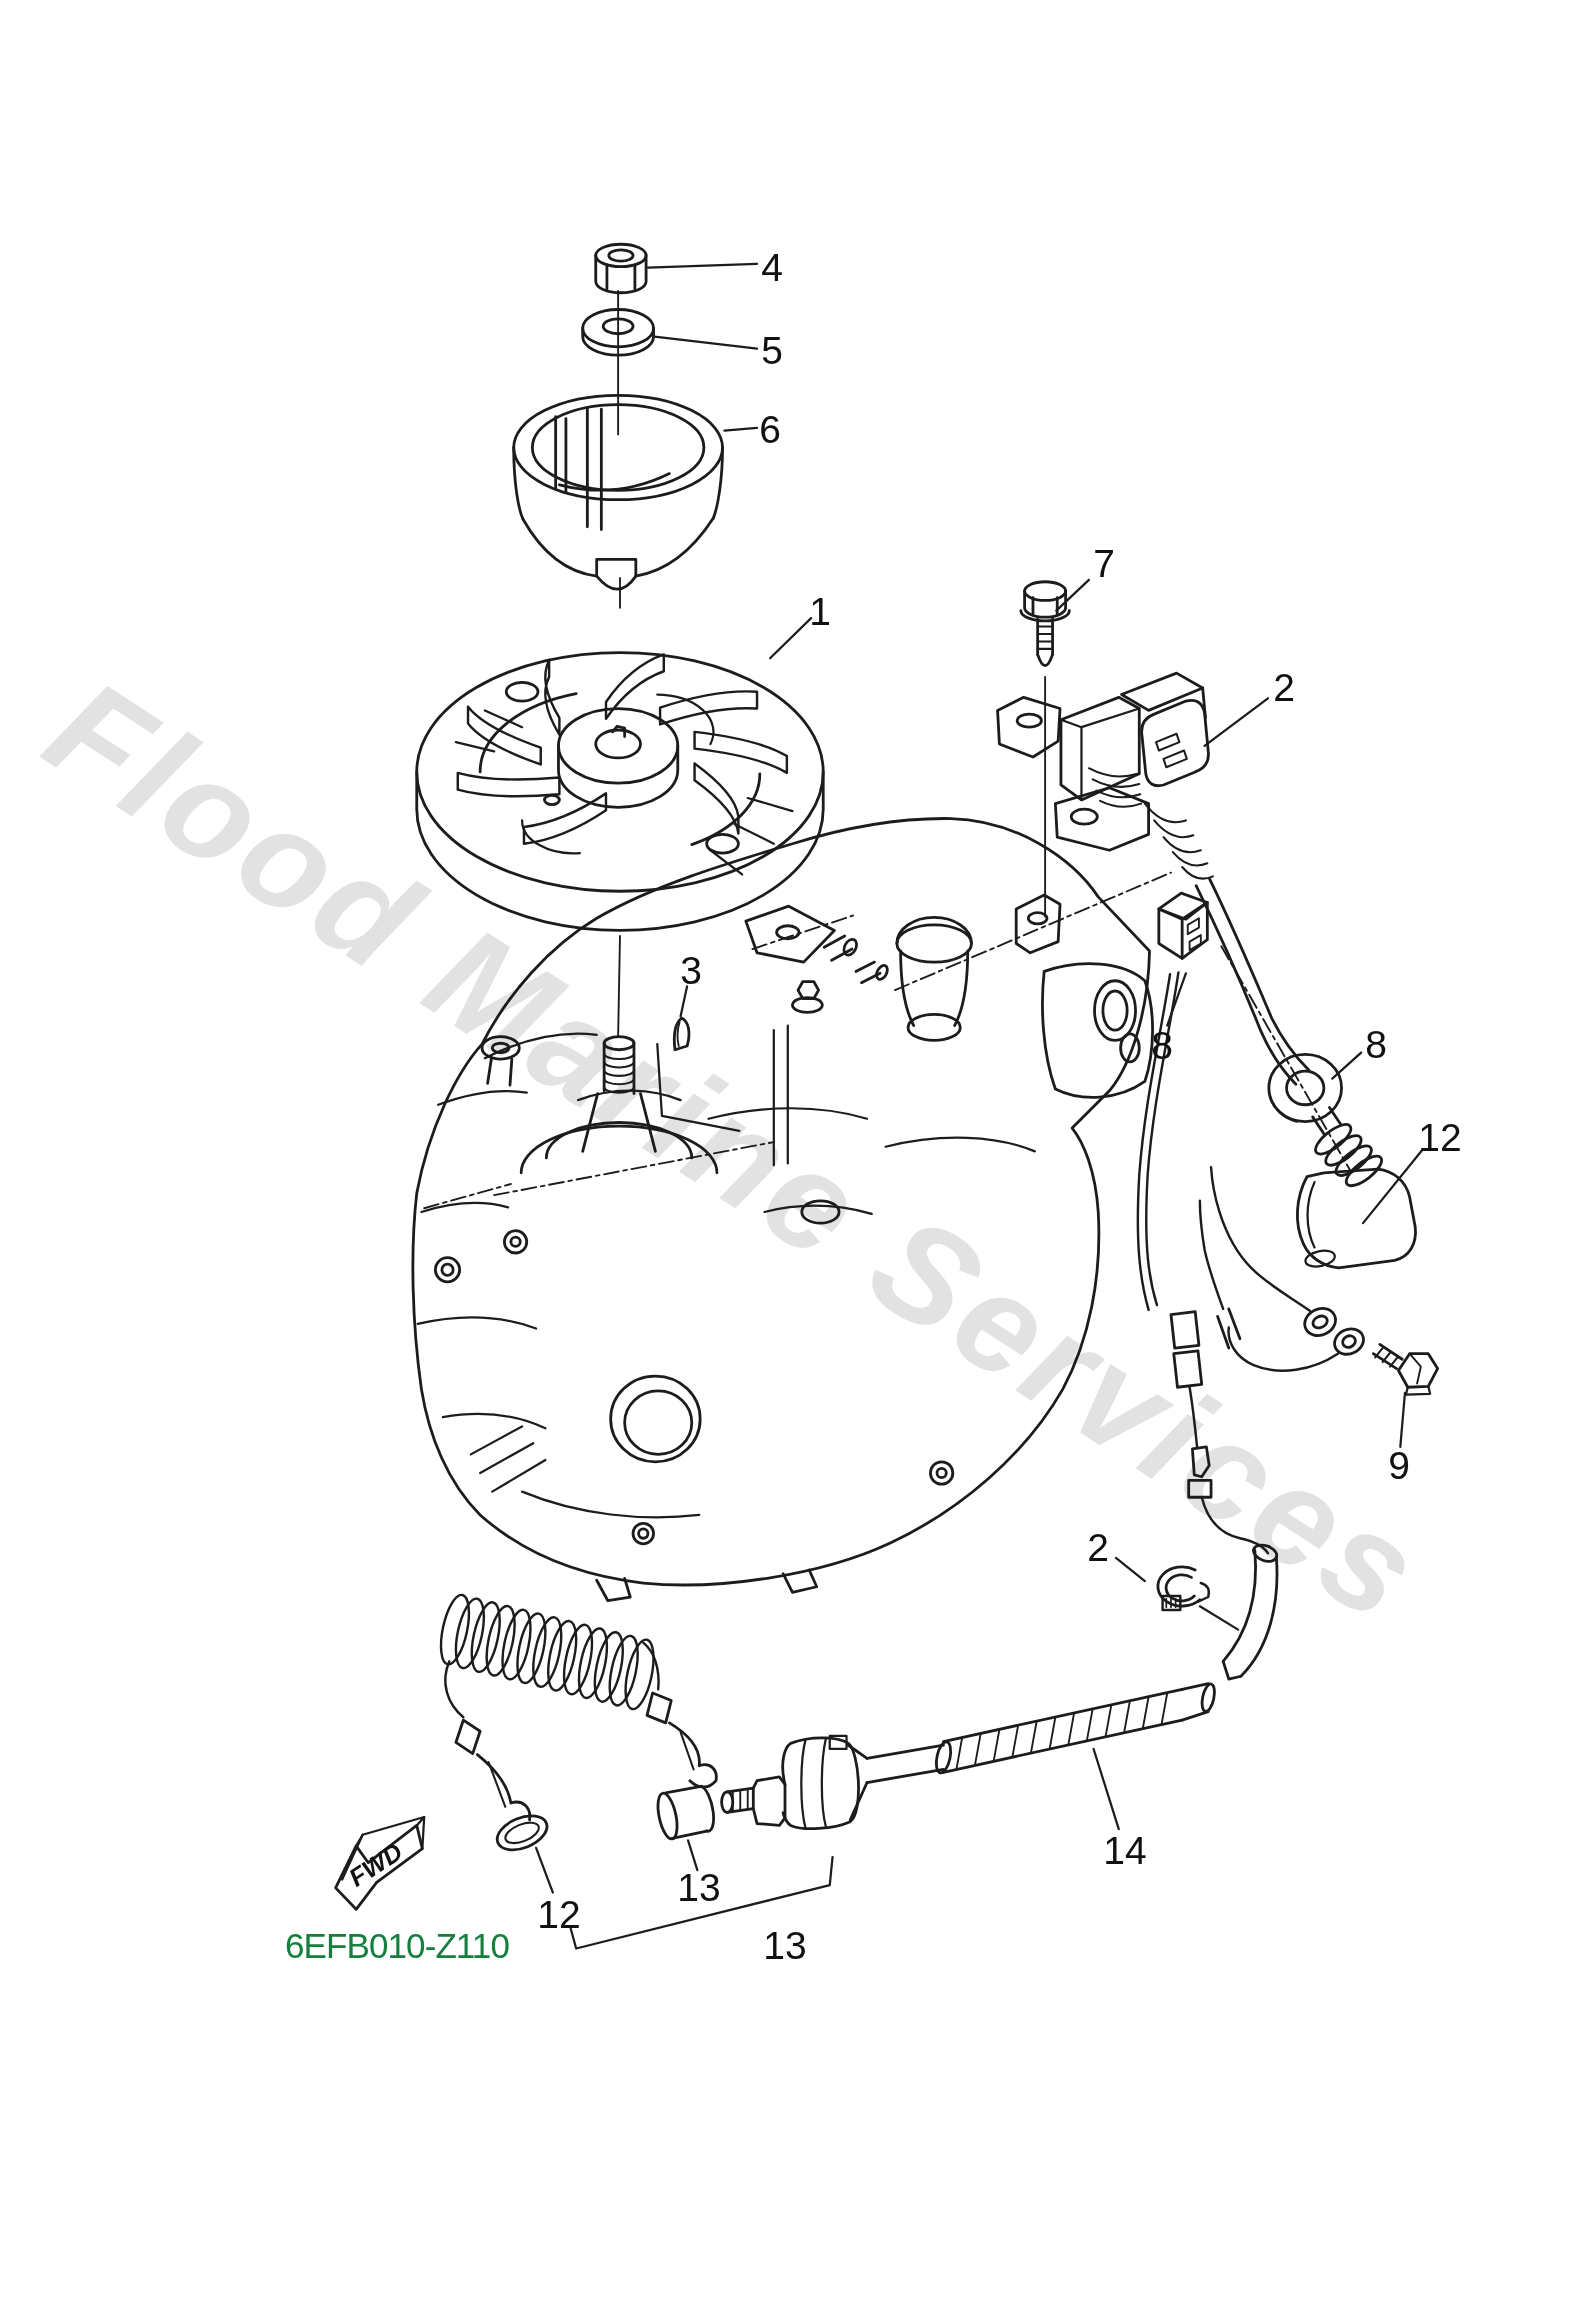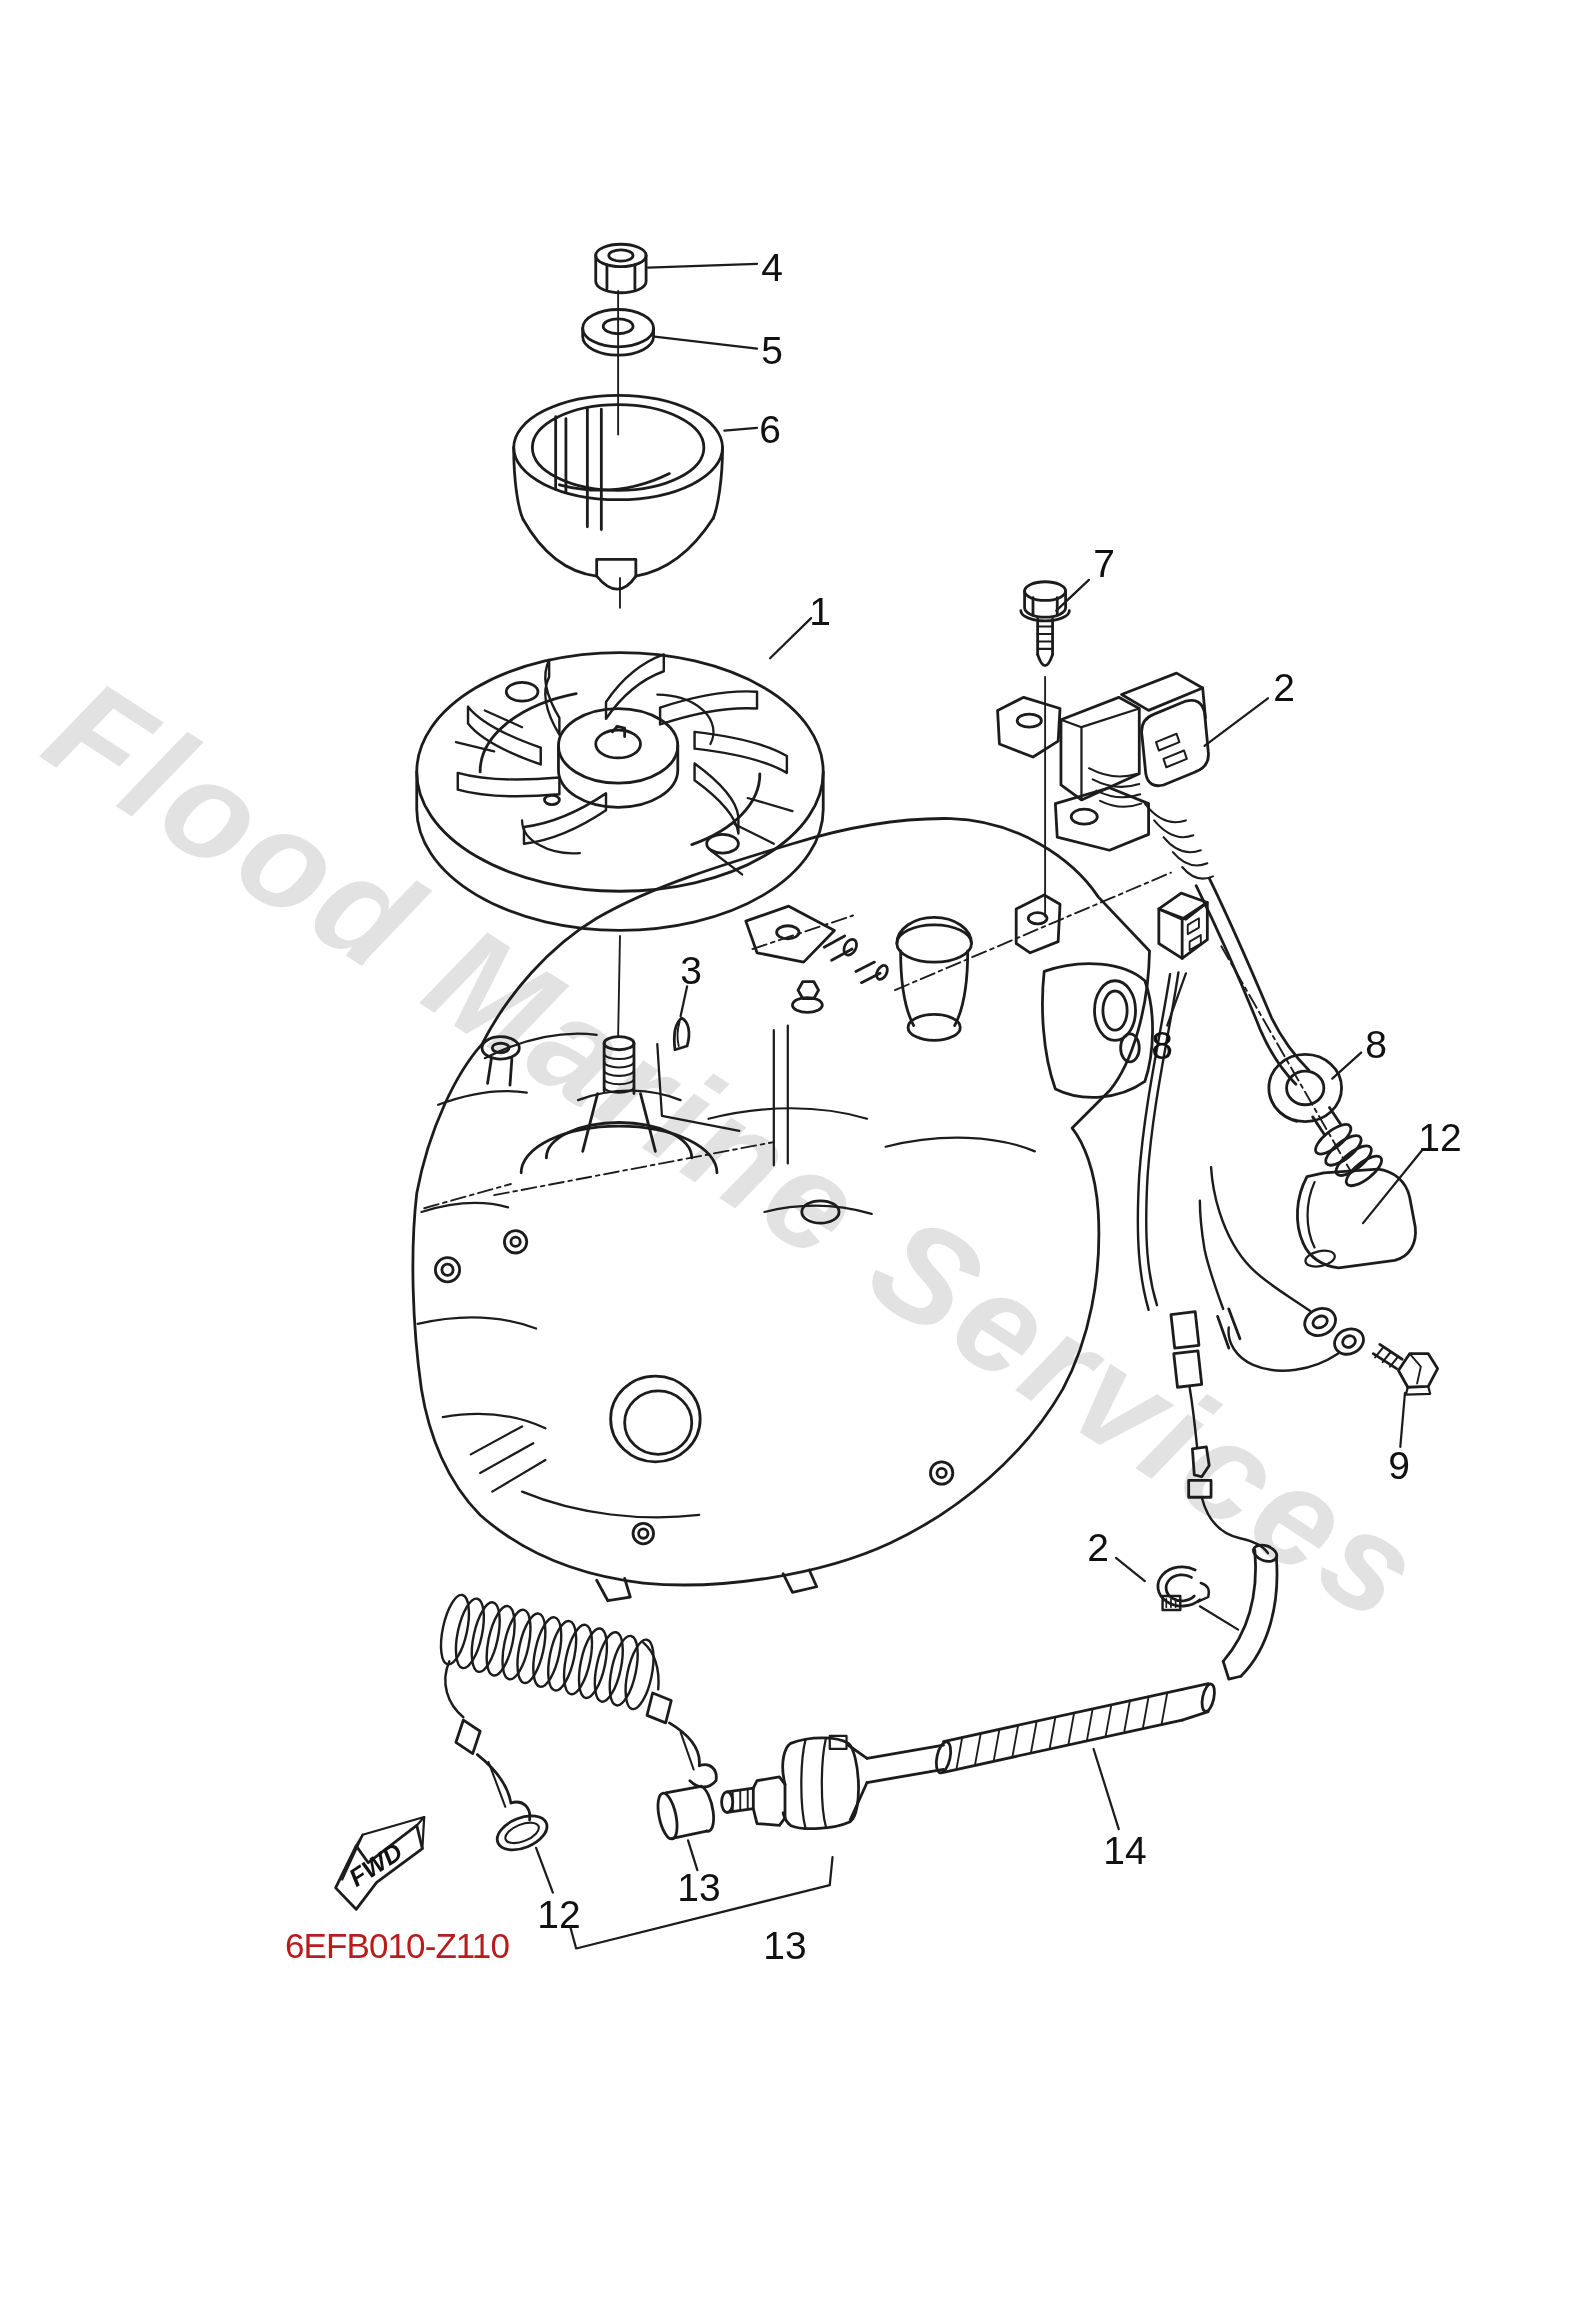--- a/index.html
+++ b/index.html
@@ -8,21 +8,21 @@
   #art{position:absolute;left:0;top:0;}
   .callout{
     position:absolute;transform:translate(-50%,-50%);
     font-family:"Liberation Sans", sans-serif;
     font-size:39px;color:#111;line-height:1;white-space:nowrap;
     letter-spacing:0;
   }
   .code-label{
     position:absolute;left:285px;top:1926px;
     font-family:"Liberation Sans", sans-serif;
-    font-size:35px;letter-spacing:-0.9px;color:#b91c1c;white-space:nowrap;
+    font-size:35px;letter-spacing:-0.9px;color:#15803d;white-space:nowrap;
   }
   svg *{vector-effect:none;}
 </style>
 </head>
 <body>
 
 <div id="stage">
 
 <svg id="art" width="1570" height="2313" viewBox="0 0 1684 2481" fill="none" stroke="#1c1c1c" stroke-width="3" stroke-linecap="round" stroke-linejoin="round">
 

